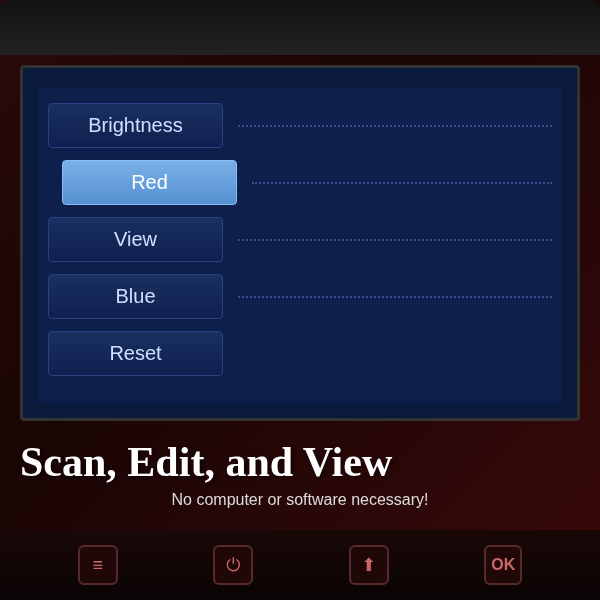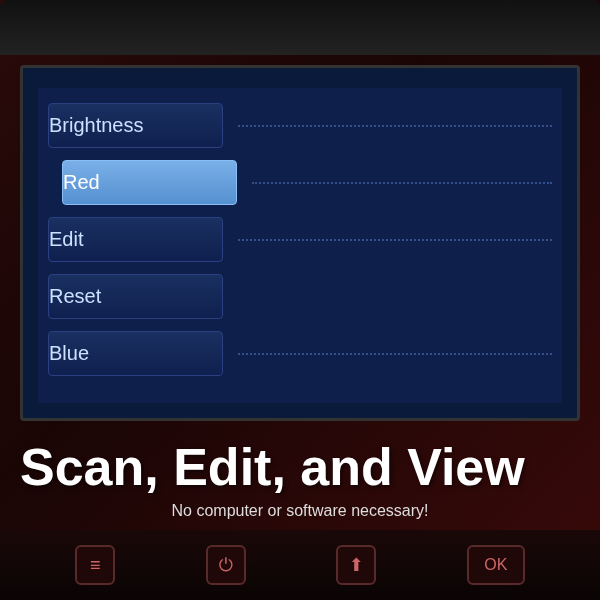--- a/index.html
+++ b/index.html
@@ -51,20 +51,21 @@
     .menu-row {
       display: flex;
       align-items: center;
       margin-bottom: 12px;
     }
 
     .menu-button {
       width: 175px;
       min-width: 175px;
       padding: 10px 0;
+      text-align: center;
       font-size: 20px;
       font-weight: 500;
       color: #cce0ff;
       background: linear-gradient(180deg, #1a3060 0%, #0f2050 100%);
       border: 1px solid #2a4080;
       border-radius: 4px;
       cursor: pointer;
     }
 
     .menu-button.active {
@@ -82,26 +83,27 @@
     }
 
     
     .bottom-section {
       width: 100%;
       padding: 18px 20px 10px 20px;
       background: transparent;
     }
 
     .main-tagline {
-      font-size: 52px;
+      font-size: 42px;
       font-weight: 900;
       color: #ffffff;
       line-height: 1.1;
       text-shadow: 2px 2px 4px rgba(0,0,0,0.5);
       margin-bottom: 6px;
+      font-family: Liberation Serif, serif;
     }
 
     .sub-tagline {
       font-size: 16px;
       color: #dddddd;
       font-weight: 400;
       text-align: center;
     }
 
     
@@ -124,30 +126,30 @@
       border-radius: 6px;
       display: flex;
       align-items: center;
       justify-content: center;
       color: #cc6666;
       font-size: 18px;
       background: #200808;
     }
 
     .ok-button {
-      width: 58px;
+      width: 38px;
       height: 40px;
       border: 2px solid #5a2a2a;
       border-radius: 6px;
       display: flex;
       align-items: center;
       justify-content: center;
       color: #cc6666;
       font-size: 16px;
-      font-weight: normal;
+      font-weight: bold;
       background: #200808;
     }
   </style>
 </head>
 <body>
 
 <div class="device-outer">
 
   <div class="top-bar"></div>
 
@@ -158,31 +160,31 @@
         <div class="menu-button">Brightness</div>
         <div class="dotted-line"></div>
       </div>
 
       <div class="menu-row">
         <div class="menu-button active">Red</div>
         <div class="dotted-line"></div>
       </div>
 
       <div class="menu-row">
-        <div class="menu-button">Edit</div>
+        <div class="menu-button">View</div>
+        <div class="dotted-line"></div>
+      </div>
+
+      <div class="menu-row">
+        <div class="menu-button">Blue</div>
         <div class="dotted-line"></div>
       </div>
 
       <div class="menu-row">
         <div class="menu-button">Reset</div>
-      </div>
-
-      <div class="menu-row">
-        <div class="menu-button">Blue</div>
-        <div class="dotted-line"></div>
       </div>
 
     </div>
   </div>
 
   <div class="bottom-section">
     <div class="main-tagline">Scan, Edit, and View</div>
     <div class="sub-tagline">No computer or software necessary!</div>
   </div>
 

